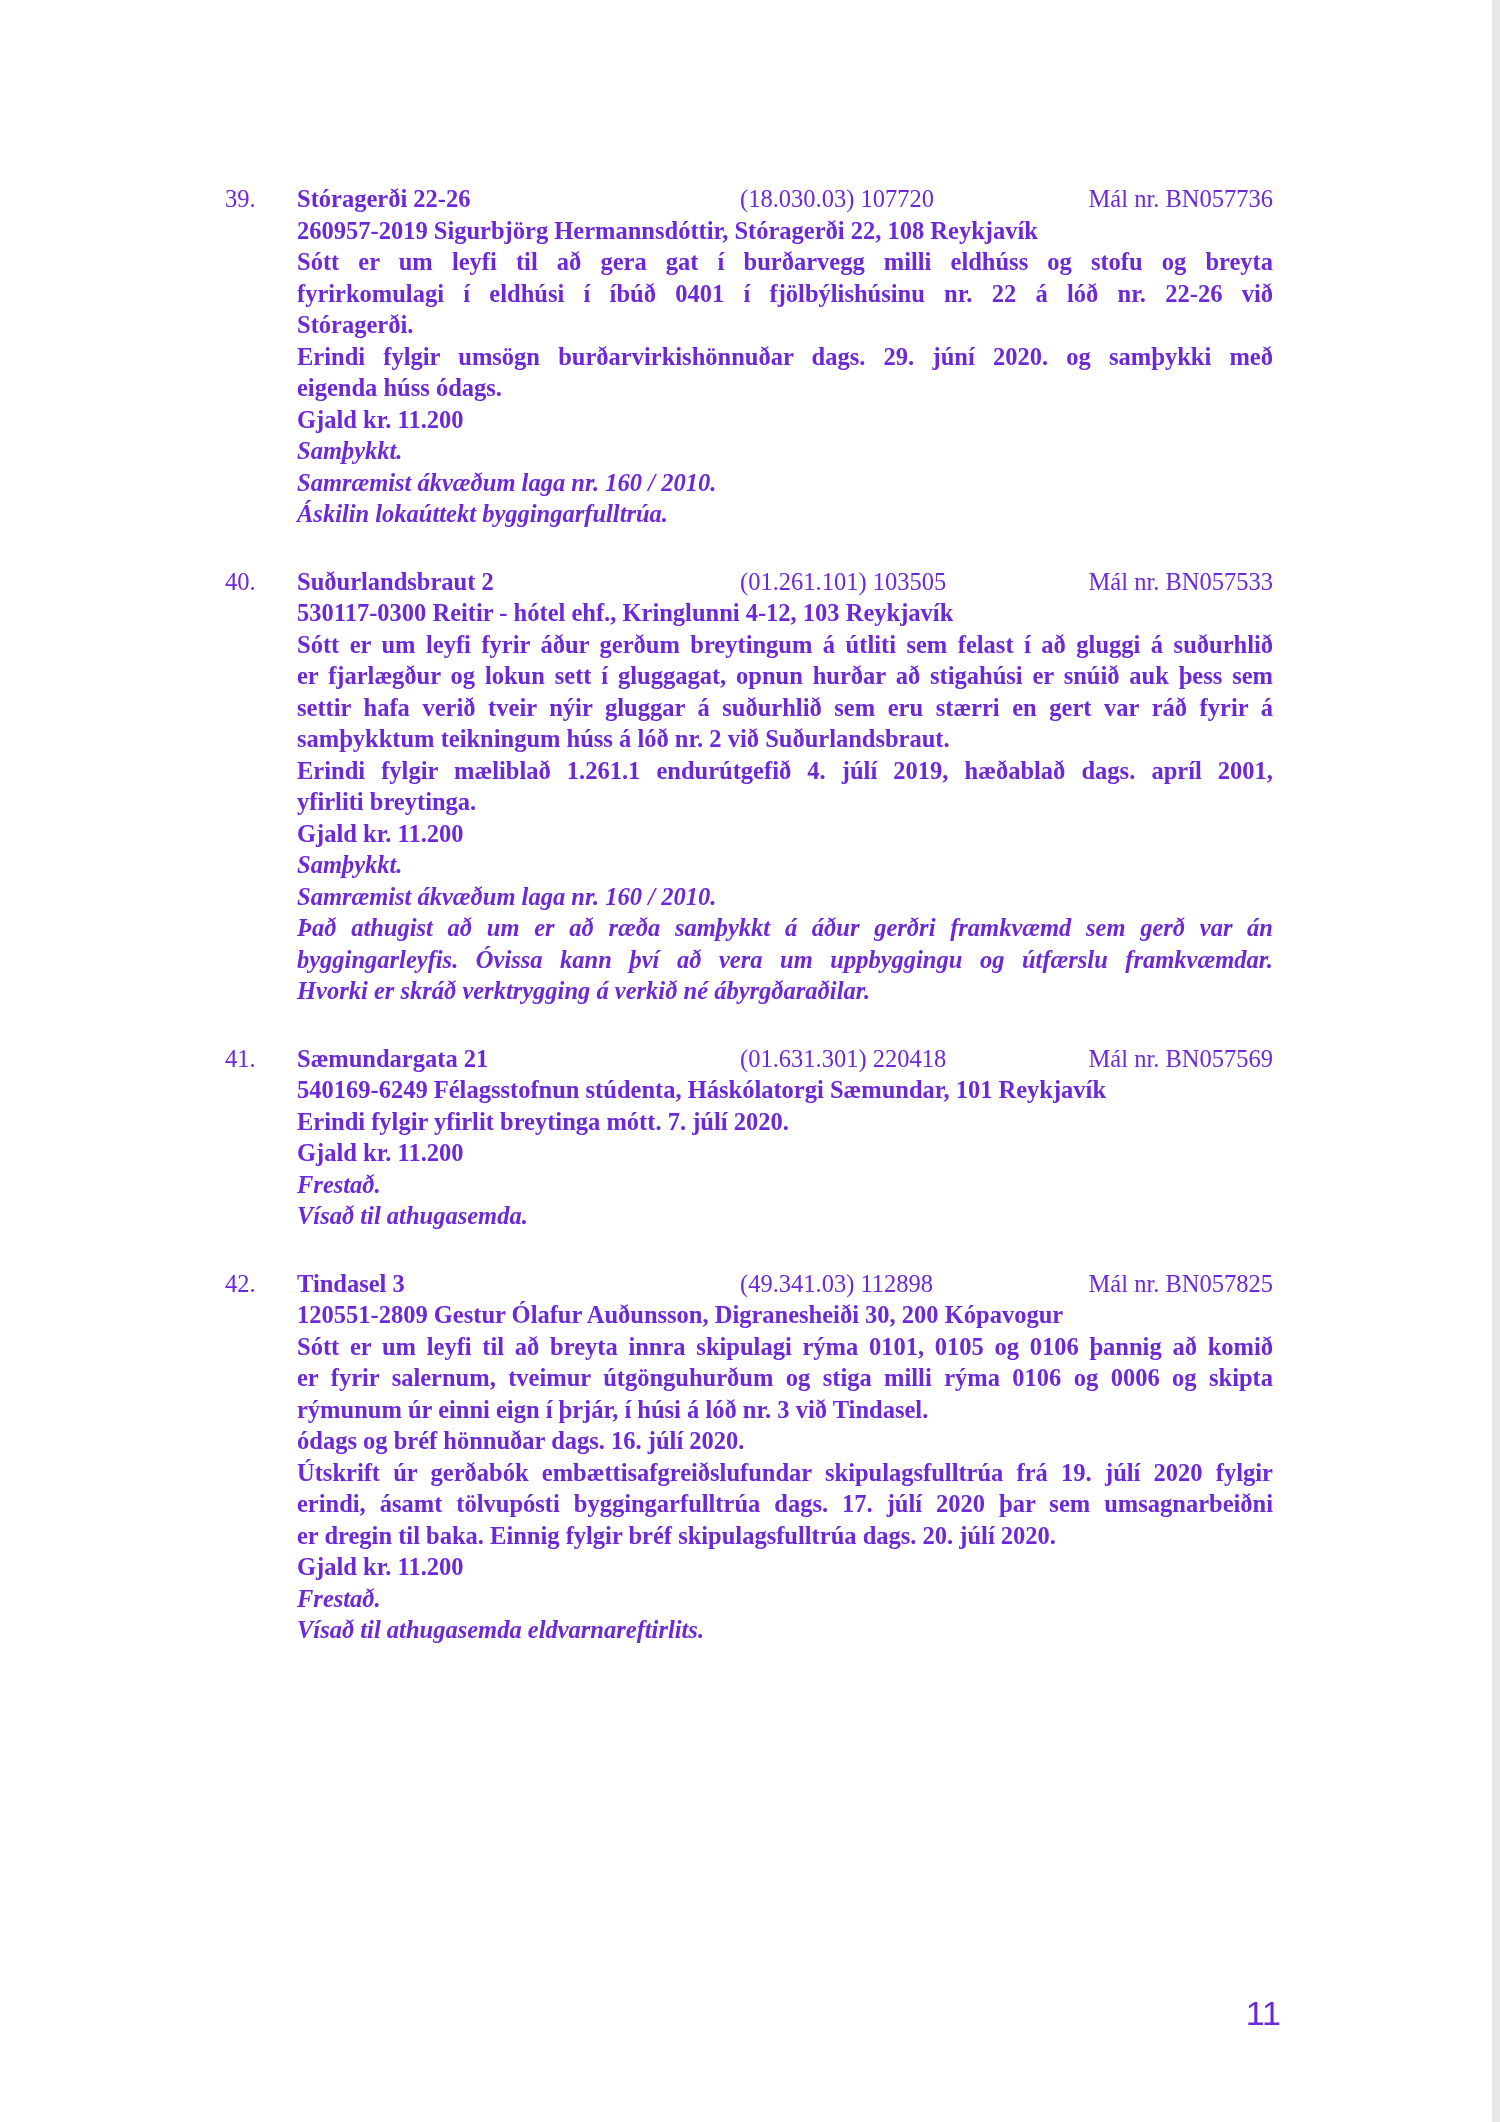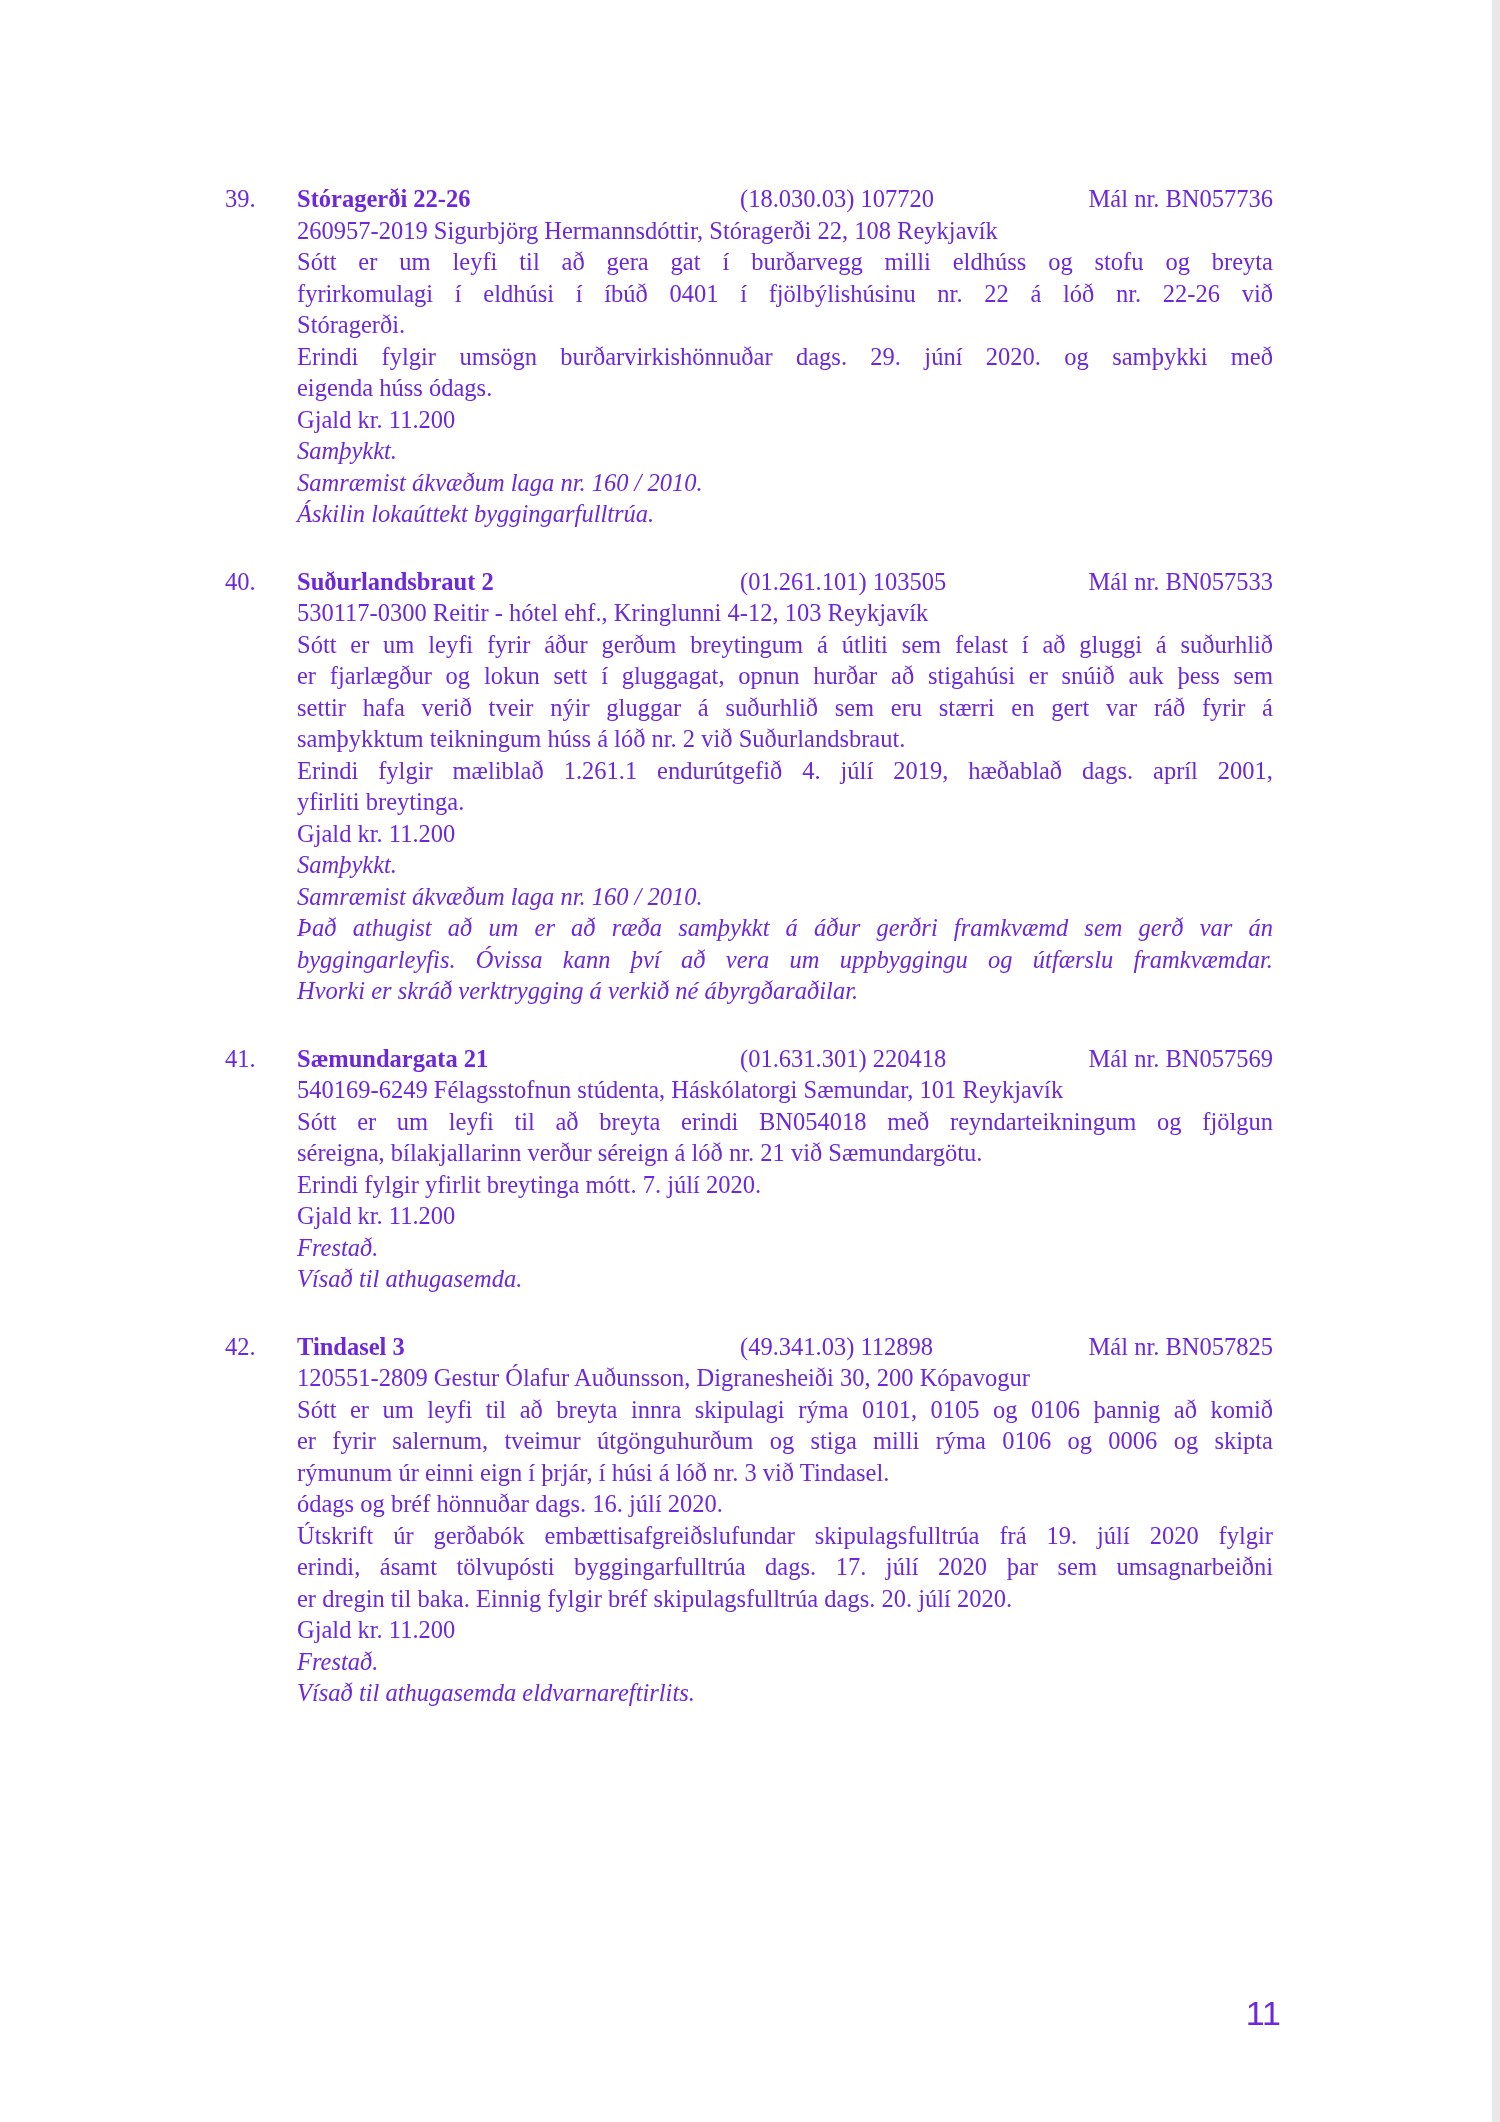--- a/index.html
+++ b/index.html
@@ -46,20 +46,21 @@
   .case-label {
     position: absolute;
     right: 0;
     font-weight: normal;
   }
   .para { margin: 0; }
   .para.italic { font-style: italic; }
   .line {
     text-align: justify;
     text-align-last: left;
+    font-weight: bold;
   }
   .line.jline {
     text-align-last: justify;
   }
   .page-number {
     position: absolute;
     top: 1996px;
     left: 305px;
     width: 976px;
     text-align: right;
@@ -145,24 +146,20 @@
   <section class="case-item">
     <div class="heading-row">
       <span class="item-number">41.</span>
       <span class="address">Sæmundargata 21</span>
       <span class="reference">(01.631.301) 220418</span>
       <span class="case-label">Mál nr. BN057569</span>
     </div>
     <div class="registrant line">540169-6249 Félagsstofnun stúdenta, Háskólatorgi Sæmundar, 101 Reykjavík</div>
     <div class="paragraphs">
           <div class="para">
-            <div class="line jline">Sótt er um leyfi til að breyta erindi BN054018 með reyndarteikningum og fjölgun</div>
-            <div class="line">séreigna, bílakjallarinn verður séreign á lóð nr. 21 við Sæmundargötu.</div>
-          </div>
-          <div class="para">
             <div class="line">Erindi fylgir yfirlit breytinga mótt. 7. júlí 2020.</div>
           </div>
           <div class="para">
             <div class="line">Gjald kr. 11.200</div>
           </div>
           <div class="para italic">
             <div class="line">Frestað.</div>
           </div>
           <div class="para italic">
             <div class="line">Vísað til athugasemda.</div>

